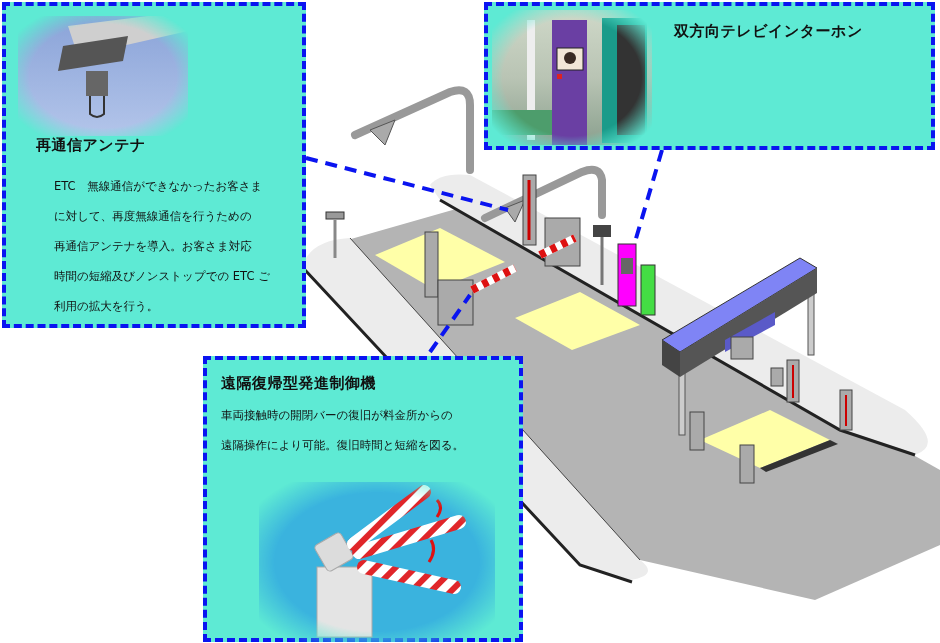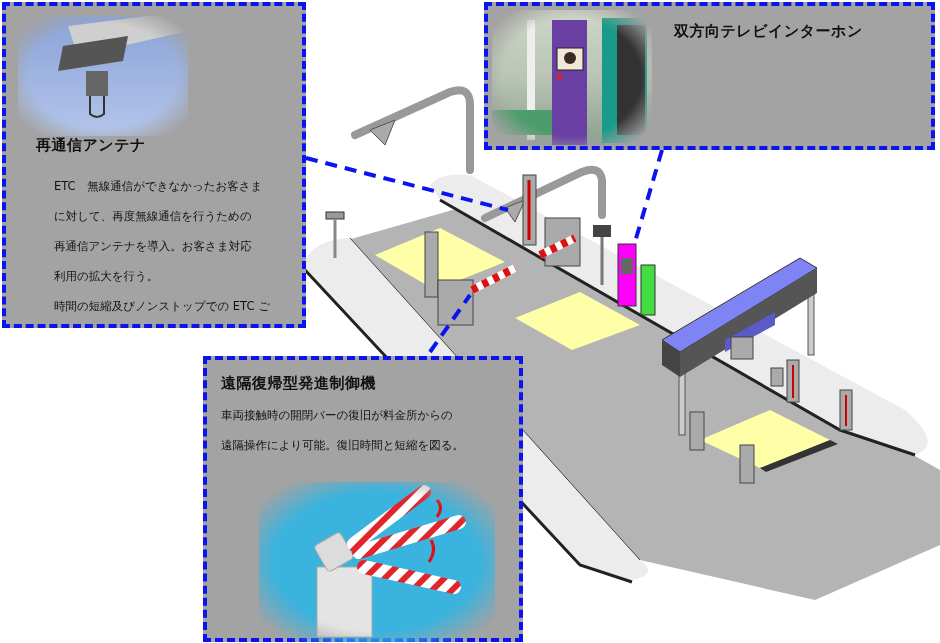--- a/index.html
+++ b/index.html
@@ -1,19 +1,19 @@
 <!DOCTYPE html>
 <html><head>
 <meta charset="utf-8">
 <style>
   html, body { margin:0; padding:0; background:#ffffff; }
   body { width:940px; height:643px; position:relative; overflow:hidden;
          font-family:"DejaVu Sans","Liberation Sans",sans-serif; color:#111; }
   .scene { position:absolute; left:0; top:0; width:940px; height:643px; }
-  .callout { position:absolute; border:4px dashed #0a14f0; background:#a3a3a3; box-sizing:border-box; }
+  .callout { position:absolute; border:4px dashed #0a14f0; background:#5eead4; box-sizing:border-box; }
   .callout-title { position:absolute; font-size:15px; font-weight:bold; letter-spacing:0.5px; color:#111; }
   .callout-body { position:absolute; font-size:11.5px; line-height:30px; color:#111; white-space:nowrap; }
   .photo { position:absolute; overflow:hidden; }
   .fade { -webkit-mask-image: radial-gradient(ellipse 62% 62% at 50% 50%, #000 70%, transparent 100%);
           mask-image: radial-gradient(ellipse 62% 62% at 50% 50%, #000 70%, transparent 100%); }
 </style>
 </head>
 <body>
 
 <svg class="scene" viewBox="0 0 940 643" xmlns="http://www.w3.org/2000/svg">
@@ -103,22 +103,22 @@
       <polygon points="45,30 110,20 105,45 40,55" fill="#555"></polygon>
       <rect x="68" y="55" width="22" height="25" fill="#666"></rect>
       <path d="M72,80 L72,98 Q79,104 86,98 L86,80" fill="none" stroke="#333" stroke-width="2"></path>
     </svg>
   </div>
   <div class="callout-title" style="left:30px; top:130px;">再通信アンテナ</div>
   <div class="callout-body" style="left:48px; top:165px;">
     <div>ETC　無線通信ができなかったお客さま</div>
     <div>に対して、再度無線通信を行うための</div>
     <div>再通信アンテナを導入。お客さま対応</div>
+    <div>時間の短縮及びノンストップでの ETC ご</div>
     <div>利用の拡大を行う。</div>
-    <div>時間の短縮及びノンストップでの ETC ご</div>
   </div>
 </div>
 
 <div class="callout" style="left:484px; top:2px; width:451px; height:148px;">
   <div class="photo fade" style="left:4px; top:4px; width:160px; height:135px; background:linear-gradient(180deg,#cfd8c8 0%,#b9c4b4 50%,#8aa08e 100%);">
     <svg width="160" height="135" viewBox="0 0 160 135">
       <rect x="35" y="10" width="8" height="120" fill="#eee"></rect>
       <rect x="60" y="10" width="35" height="125" fill="#6a3fa3"></rect>
       <rect x="65" y="38" width="26" height="22" fill="#f2e6d6" stroke="#222"></rect>
       <circle cx="78" cy="48" r="6" fill="#3a2a22"></circle>

